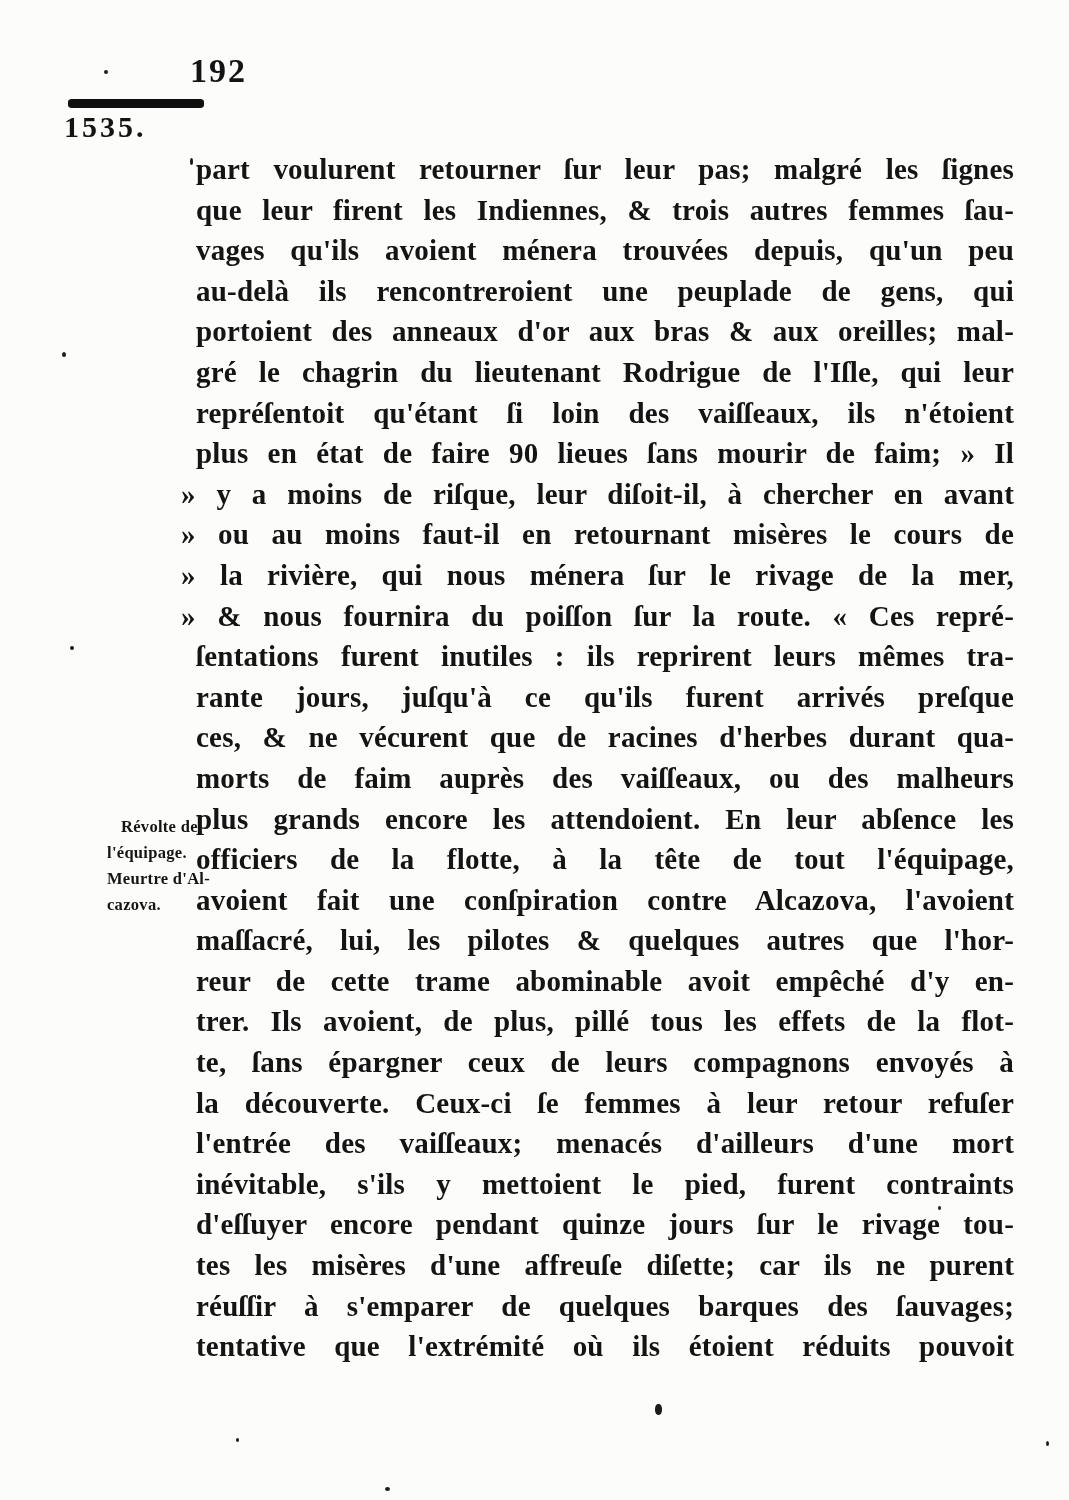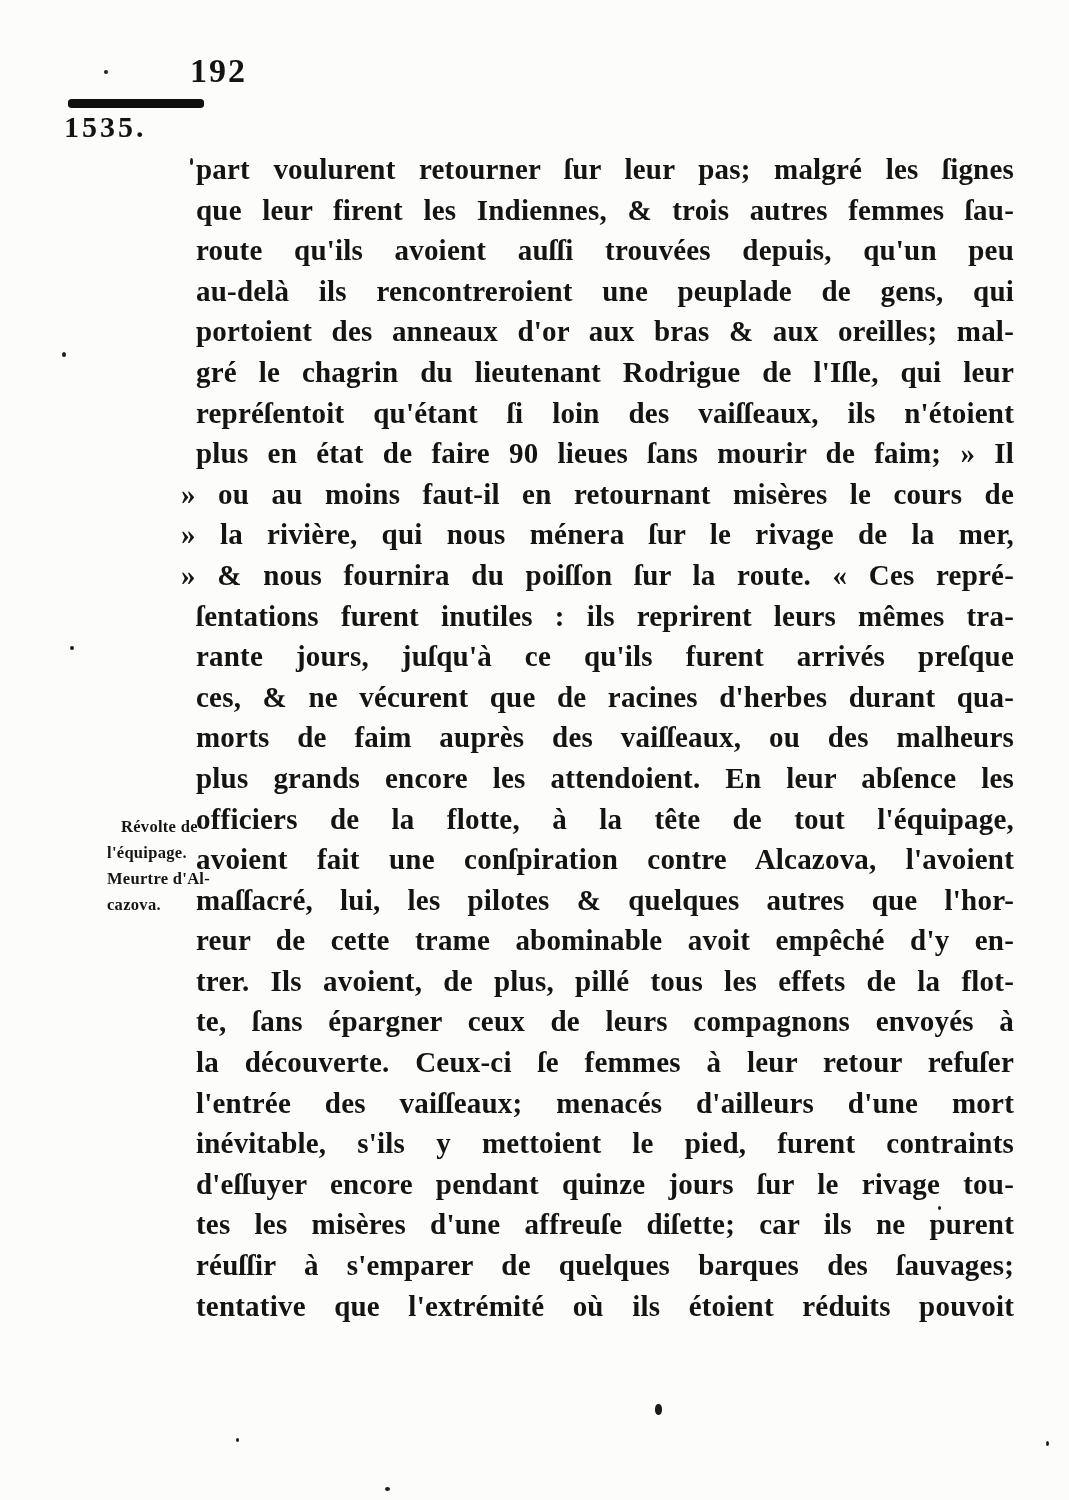--- a/index.html
+++ b/index.html
@@ -83,26 +83,27 @@
   <div class="margin-note">
     <span class="mn-line mn-first">Révolte de</span>
     <span class="mn-line">l'équipage.</span>
     <span class="mn-line">Meurtre d'Al-</span>
     <span class="mn-line">cazova.</span>
   </div>
 
   <div class="body-block">
     <div class="line">part voulurent retourner ſur leur pas; malgré les ſignes</div>
     <div class="line">que leur firent les Indiennes, &amp; trois autres femmes ſau-</div>
-    <div class="line">route qu'ils avoient auſſi trouvées depuis, qu'un peu</div>
+    <div class="line">vages qu'ils avoient ménera trouvées depuis, qu'un peu</div>
     <div class="line">au-delà ils rencontreroient une peuplade de gens, qui</div>
     <div class="line">portoient des anneaux d'or aux bras &amp; aux oreilles; mal-</div>
     <div class="line">gré le chagrin du lieutenant Rodrigue de l'Iſle, qui leur</div>
     <div class="line">repréſentoit qu'étant ſi loin des vaiſſeaux, ils n'étoient</div>
     <div class="line">plus en état de faire 90 lieues ſans mourir de faim; » Il</div>
+    <div class="line q">» y a moins de riſque, leur diſoit-il, à chercher en avant</div>
     <div class="line q">» ou au moins faut-il en retournant misères le cours de</div>
     <div class="line q">» la rivière, qui nous ménera ſur le rivage de la mer,</div>
     <div class="line q">» &amp; nous fournira du poiſſon ſur la route. « Ces repré-</div>
     <div class="line">ſentations furent inutiles : ils reprirent leurs mêmes tra-</div>
     <div class="line">rante jours, juſqu'à ce qu'ils furent arrivés preſque</div>
     <div class="line">ces, &amp; ne vécurent que de racines d'herbes durant qua-</div>
     <div class="line">morts de faim auprès des vaiſſeaux, ou des malheurs</div>
     <div class="line">plus grands encore les attendoient. En leur abſence les</div>
     <div class="line">officiers de la flotte, à la tête de tout l'équipage,</div>
     <div class="line">avoient fait une conſpiration contre Alcazova, l'avoient</div>

